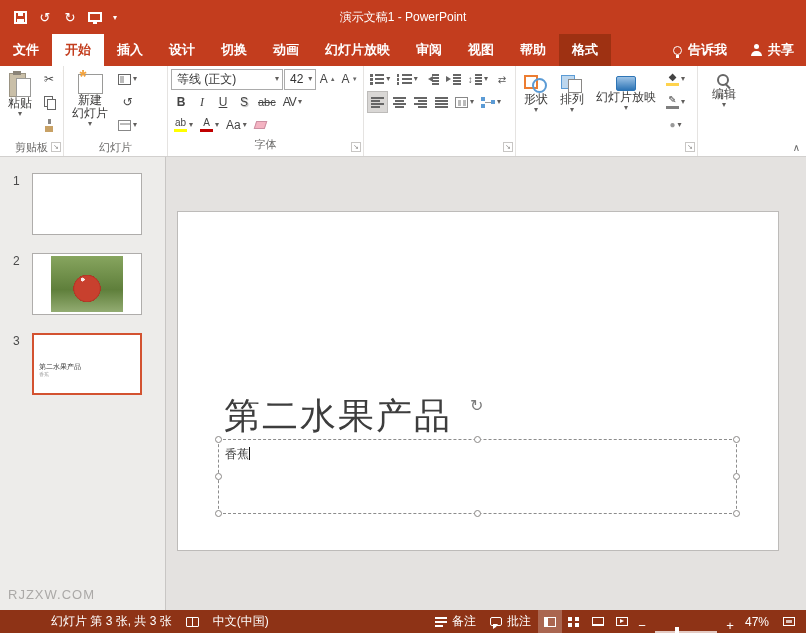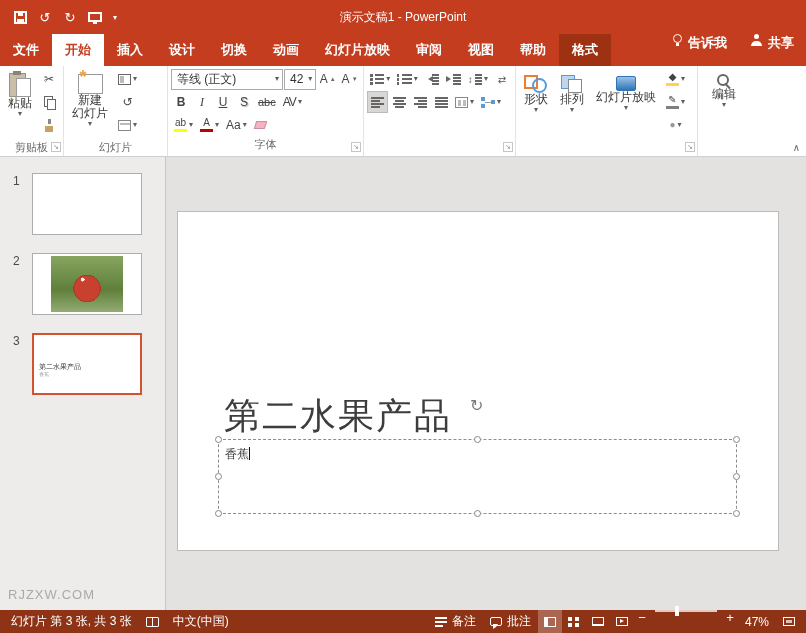--- a/index.html
+++ b/index.html
@@ -23,21 +23,21 @@
 .ic-rdo{width:12px;height:10px;border:1px solid #fff;position:relative;}
 .ic-rdo::before{content:"";position:absolute;top:1px;left:1px;right:1px;height:2px;background:#fff;}
 .ic-max{width:9px;height:9px;border:1px solid #fff;}
 
 
 .tabrow{height:32px;background:#C33D1E;display:flex;align-items:stretch;color:#fff;font-size:13px;font-weight:bold;}
 .tab{padding:0 13px;display:flex;align-items:center;cursor:default;}
 .tab.active{background:#fff;color:#C33D1E;}
 .tab.contextual{background:#9E3112;}
 .flex1{flex:1;}
-.tellme,.share{display:flex;gap:6px;padding:0 12px;}
+.tellme,.share{display:flex;align-items:center;gap:6px;padding:0 12px;}
 .ic-bulb{width:9px;height:9px;border:1.5px solid #fff;border-radius:50%;position:relative;}
 .ic-bulb::after{content:"";position:absolute;left:1.5px;bottom:-4px;width:3px;height:3px;background:#fff;}
 .ic-person{width:11px;height:12px;position:relative;}
 .ic-person::before{content:"";position:absolute;left:3px;top:0;width:5px;height:5px;border-radius:50%;background:#fff;}
 .ic-person::after{content:"";position:absolute;left:0;bottom:0;width:11px;height:5px;border-radius:6px 6px 0 0;background:#fff;}
 
 
 .ribbon{position:relative;height:91px;background:#fff;border-bottom:1px solid #D2D0CE;display:flex;align-items:stretch;}
 .rgroup{display:flex;flex-direction:column;border-right:1px solid #E5E3E1;padding:2px 3px 0;position:relative;}
 .rbody{flex:1;display:flex;align-items:flex-start;gap:2px;}
@@ -125,22 +125,22 @@
 .handle{position:absolute;width:7px;height:7px;border-radius:50%;background:#fff;border:1px solid #8a8886;}
 .h-tl{left:-4px;top:-4px;} .h-tc{left:calc(50% - 4px);top:-4px;} .h-tr{right:-4px;top:-4px;}
 .h-ml{left:-4px;top:calc(50% - 4px);} .h-mr{right:-4px;top:calc(50% - 4px);}
 .h-bl{left:-4px;bottom:-4px;} .h-bc{left:calc(50% - 4px);bottom:-4px;} .h-br{right:-4px;bottom:-4px;}
 .tb-text{position:absolute;left:6px;top:6px;font-size:12px;color:#3d3d3d;}
 .cursorbar{display:inline-block;width:1px;height:13px;background:#111;vertical-align:-2px;}
 
 
 .statusbar{position:absolute;left:0;right:0;bottom:0;height:23px;background:#8E3316;color:#fff;display:flex;align-items:center;font-size:12px;}
 .sb-item{display:flex;align-items:center;gap:5px;padding:0 7px;height:23px;white-space:nowrap;}
-.sb-left{display:flex;align-items:center;padding-left:4px;}
-.sb-right{margin-left:auto;display:flex;align-items:flex-start;padding-right:4px;}
+.sb-left{display:flex;align-items:center;padding-left:4px;margin-left:40px;}
+.sb-right{margin-left:auto;display:flex;align-items:flex-end;padding-right:4px;}
 .ic-book{width:13px;height:10px;border:1px solid #fff;position:relative;border-radius:1px;}
 .ic-book::before{content:"";position:absolute;left:50%;top:0;bottom:0;width:1px;background:#fff;}
 .ic-notes{width:12px;height:10px;background-repeat:no-repeat;background-image:linear-gradient(#fff,#fff),linear-gradient(#fff,#fff),linear-gradient(#fff,#fff);background-size:12px 2px,12px 2px,8px 2px;background-position:0 0,0 4px,0 8px;}
 .ic-comment{width:12px;height:9px;border:1px solid #fff;border-radius:2px;position:relative;}
 .ic-comment::after{content:"";position:absolute;left:2px;bottom:-4px;border:2px solid transparent;border-top:3px solid #fff;border-left:3px solid #fff;width:0;height:0;}
 .view-btn{width:24px;height:23px;display:flex;align-items:center;justify-content:center;}
 .view-btn.active{background:rgba(255,255,255,.25);}
 .ic-vnormal{width:12px;height:10px;border:1px solid #fff;position:relative;}
 .ic-vnormal::before{content:"";position:absolute;left:0;top:0;bottom:0;width:3px;background:#fff;}
 .ic-vsorter{width:11px;height:10px;background-repeat:no-repeat;background-image:linear-gradient(#fff,#fff),linear-gradient(#fff,#fff),linear-gradient(#fff,#fff),linear-gradient(#fff,#fff);background-size:4px 4px,4px 4px,4px 4px,4px 4px;background-position:0 0,7px 0,0 6px,7px 6px;}

